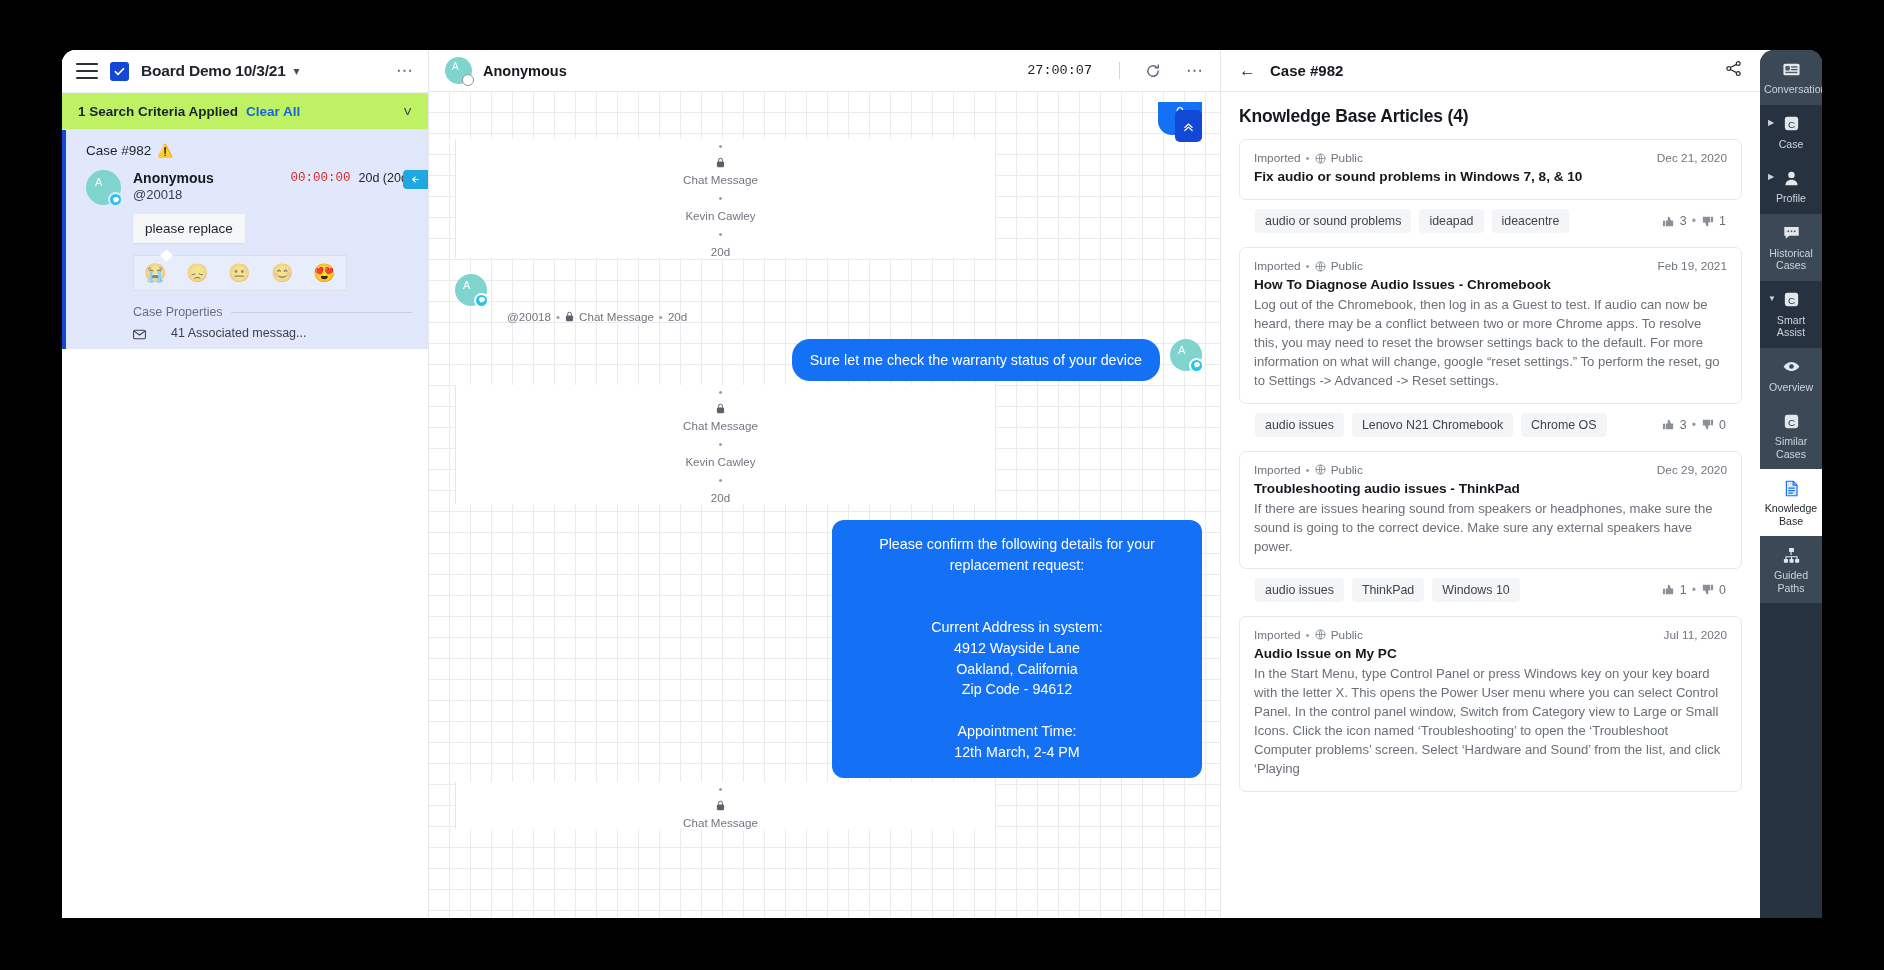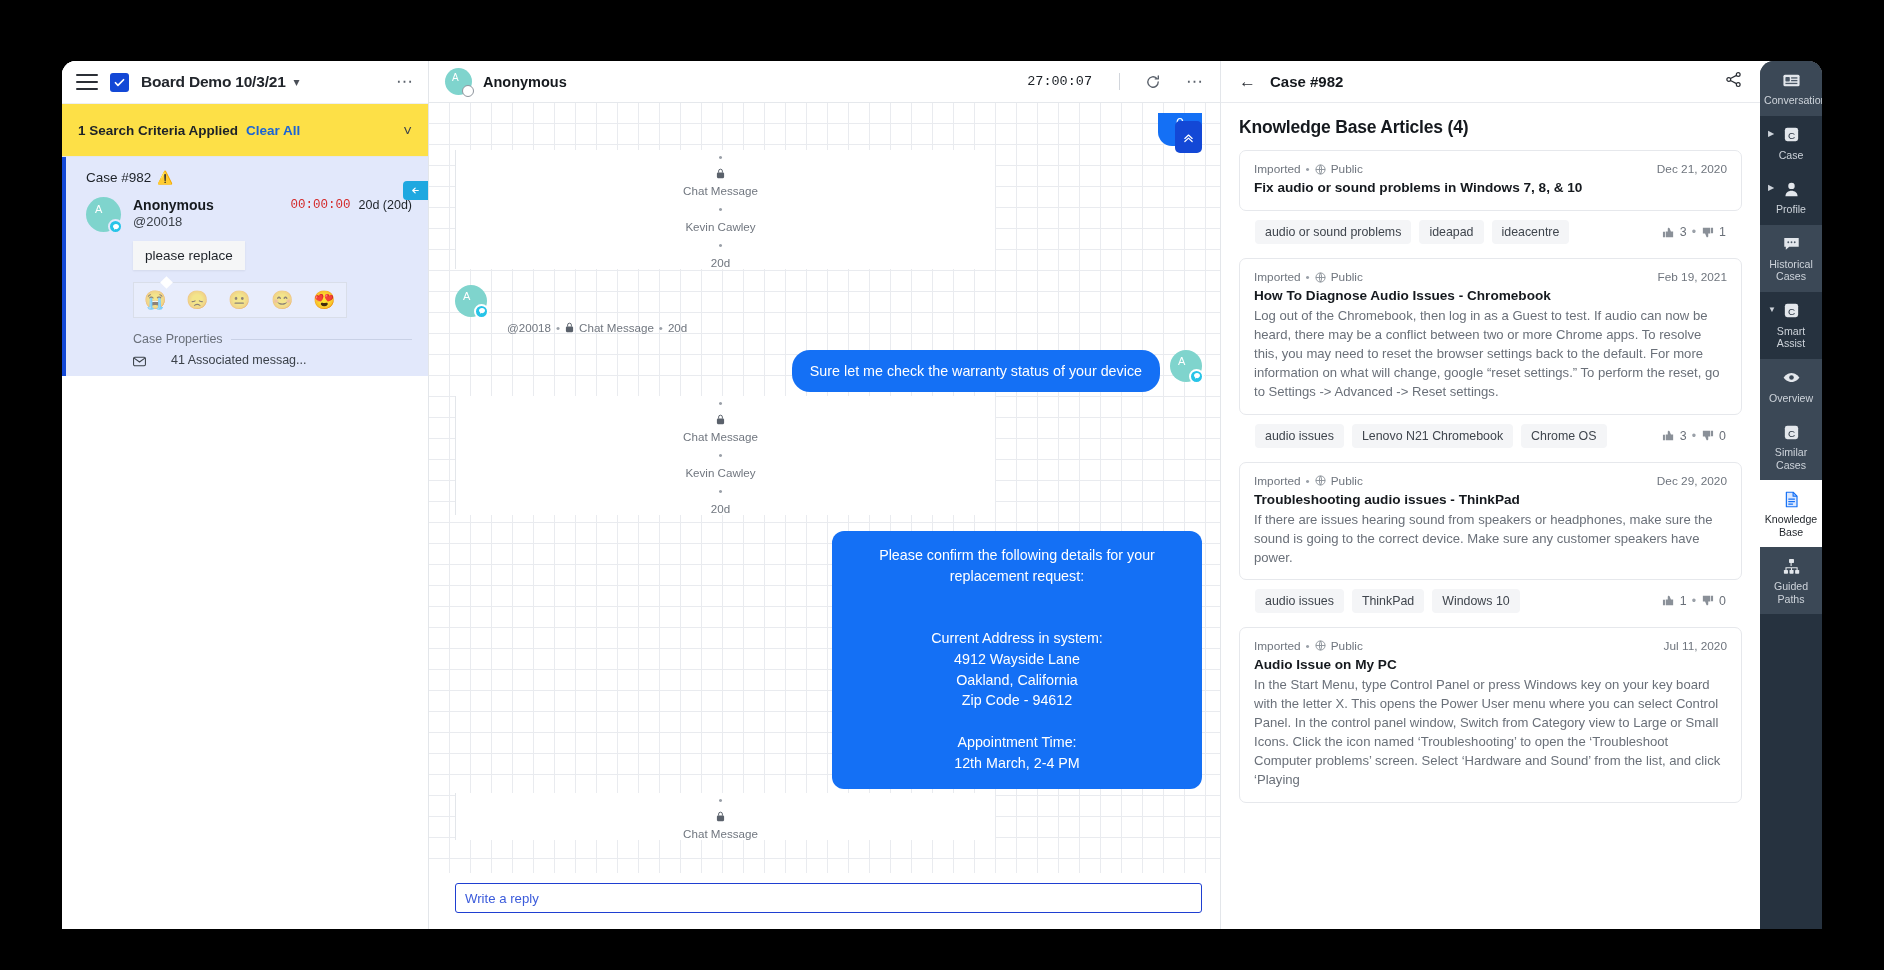--- a/index.html
+++ b/index.html
@@ -7,21 +7,21 @@
     width: 1884px; height: 970px;
     background: #000;
     font-family: "Liberation Sans", sans-serif;
     overflow: hidden;
   }
   .stage { position: relative; width: 1884px; height: 970px; background: #000; }
 
   
   .app {
     position: absolute;
-    left: 62px; top: 61px;
+    left: 62px; top: 50px;
     width: 1760px; height: 868px;
     display: flex;
     background: #ffffff;
     border-radius: 14px 14px 0 0;
     overflow: hidden;
   }
 
   
   .sidebar {
     width: 367px;
@@ -45,26 +45,26 @@
   .chk {
     width: 19px; height: 19px; border-radius: 3px; background: #1348d6;
     display:flex; align-items:center; justify-content:center;
   }
   .chk svg { width: 13px; height: 13px; }
   .board-title { font-size: 15.5px; font-weight: 700; color: #22262c; letter-spacing: -0.2px; white-space: nowrap; }
   .caret-sm { color:#4a4f57; font-size: 12px; margin-left:-4px; }
   .sb-dots { margin-left:auto; color:#5a616b; font-size:17px; letter-spacing:1px; line-height:8px; }
 
   .sb-criteria {
-    height: 54px;
+    height: 38px;
     display:flex; align-items:center; gap:8px;
     padding: 0 16px;
     border-top: 1px solid #edeff2;
     border-bottom: 1px solid #e3e6ea;
-    background:#fde047;
+    background:#bef264;
   }
   .sb-criteria .lbl { font-size: 13.5px; font-weight:700; color:#1d2228; }
   .sb-criteria .clear { font-size: 13.5px; font-weight:700; color:#1a64d6; cursor:pointer; }
   .sb-criteria .chev { margin-left:auto; color:#3c424a; font-size: 15px; }
 
   .case-list { flex: 1; background:#ffffff; overflow:hidden; position:relative; }
   .case-card {
     position: relative;
     background: #e2e8fb;
     border-left: 4px solid #1348d6;
@@ -434,25 +434,20 @@
                 <rect x="1" y="5" width="8" height="6.2" rx="1.2" fill="#5a616b"></rect>
                 <path d="M2.9 5V3.3a2.1 2.1 0 0 1 4.2 0V5" stroke="#5a616b" stroke-width="1.1"></path>
               </svg>
             <span>Chat Message</span>
 
           </div>
 
         </div>
       </div>
 
-      <div class="chat-foot">
-        <div class="reply-box">
-          <span>Write a reply</span>
-        </div>
-      </div>
     </div>
 
     <div class="right">
       <div class="rp-head">
         <span class="back">←</span>
         <span class="rp-title">Case #982</span>
         <span class="rp-share">
           <svg viewBox="0 0 18 18" fill="none" stroke="#2b2f36" stroke-width="1.3">
               <circle cx="14" cy="3.6" r="2"></circle>
               <circle cx="4" cy="9" r="2"></circle>
@@ -532,21 +527,21 @@
             <span>Imported</span>
             <span class="sep">•</span>
             <svg class="glb" viewBox="0 0 12 12" fill="none" stroke="#8a9098" stroke-width="1">
                 <circle cx="6" cy="6" r="5"></circle>
                 <path d="M1 6h10M6 1c1.6 1.8 1.6 8.2 0 10M6 1c-1.6 1.8-1.6 8.2 0 10"></path>
               </svg>
             <span>Public</span>
             <span class="kb-date">Dec 29, 2020</span>
           </div>
           <div class="kb-h">Troubleshooting audio issues - ThinkPad</div>
-          <div class="kb-p">If there are issues hearing sound from speakers or headphones, make sure the sound is going to the correct device. Make sure any customer speakers have power.</div>
+          <div class="kb-p">If there are issues hearing sound from speakers or headphones, make sure the sound is going to the correct device. Make sure any external speakers have power.</div>
         </div>
         <div class="kb-tags">
           <span class="tag">audio issues</span>
           <span class="tag">ThinkPad</span>
           <span class="tag">Windows 10</span>
           <span class="votes">
             <svg viewBox="0 0 14 14" fill="#8a9098">
                 <path d="M4 6h2.2V2.9c0-.6.5-1.1 1.1-1.1.4 0 .8.3.9.7L9.6 6H12v6H4V6zM1 6.2h2.2v5.9H1z"></path>
               </svg>
             <span>1</span>

